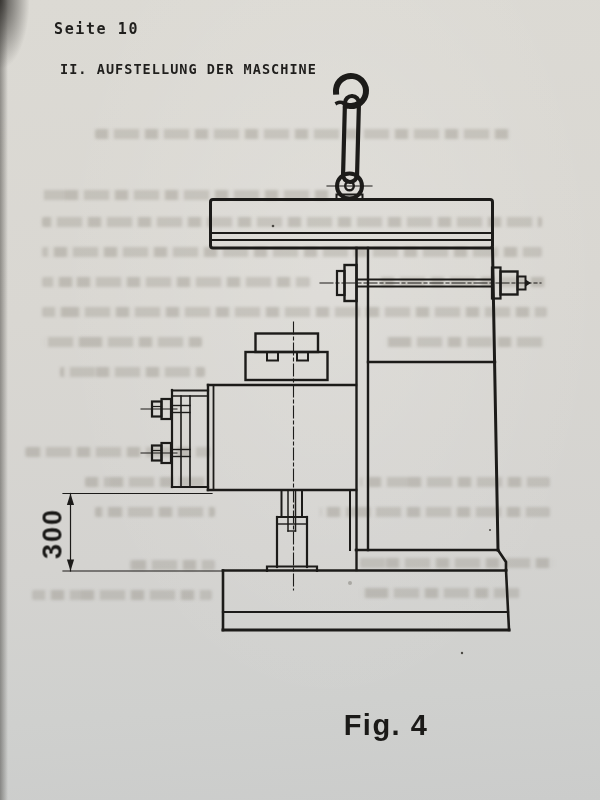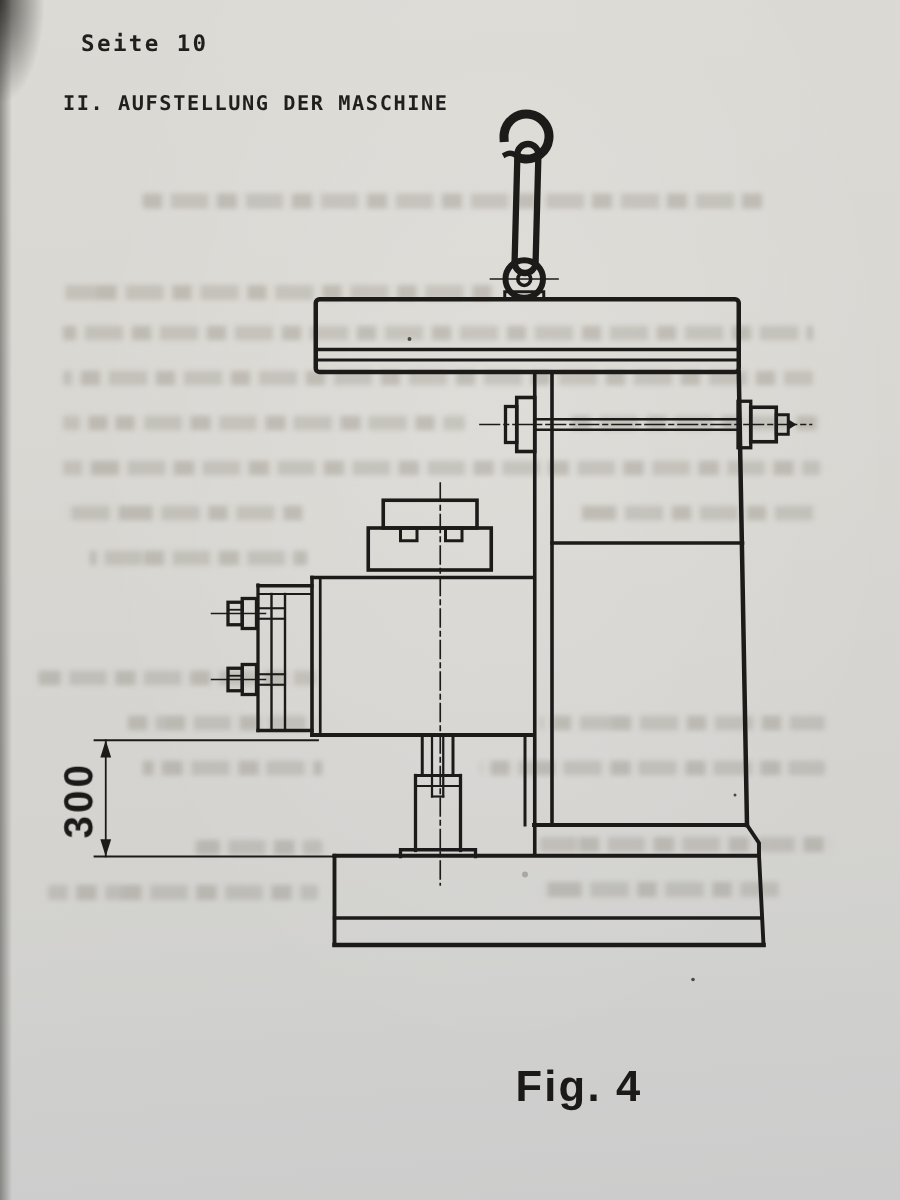--- a/index.html
+++ b/index.html
@@ -22,21 +22,21 @@
   .corner-tl{
     position:absolute;left:0;top:0;width:30px;height:70px;
     background:radial-gradient(ellipse at 0% 0%, rgba(28,26,23,0.75), rgba(28,26,23,0) 70%);
   }
   .txt{position:absolute;color:#201f1d;white-space:nowrap;}
   .page-label{
     left:54px;top:20px;font-size:15px;font-weight:600;letter-spacing:1.6px;
     filter:blur(.2px);
   }
   .section-title{
-    left:42px;top:61px;font-size:13.5px;font-weight:600;letter-spacing:1.05px;
+    left:60px;top:61px;font-size:13.5px;font-weight:600;letter-spacing:1.05px;
     filter:blur(.2px);
   }
   .fig-caption{
     left:331px;top:709px;width:110px;text-align:center;
     font-family:"Liberation Sans", sans-serif;font-size:29px;font-weight:bold;
     letter-spacing:1.5px;color:#1b1a18;filter:blur(.25px);
   }
   .dim-label{
     left:8px;top:520px;width:90px;height:27px;line-height:27px;text-align:center;
     font-family:"Liberation Sans", sans-serif;font-size:27px;font-weight:bold;

